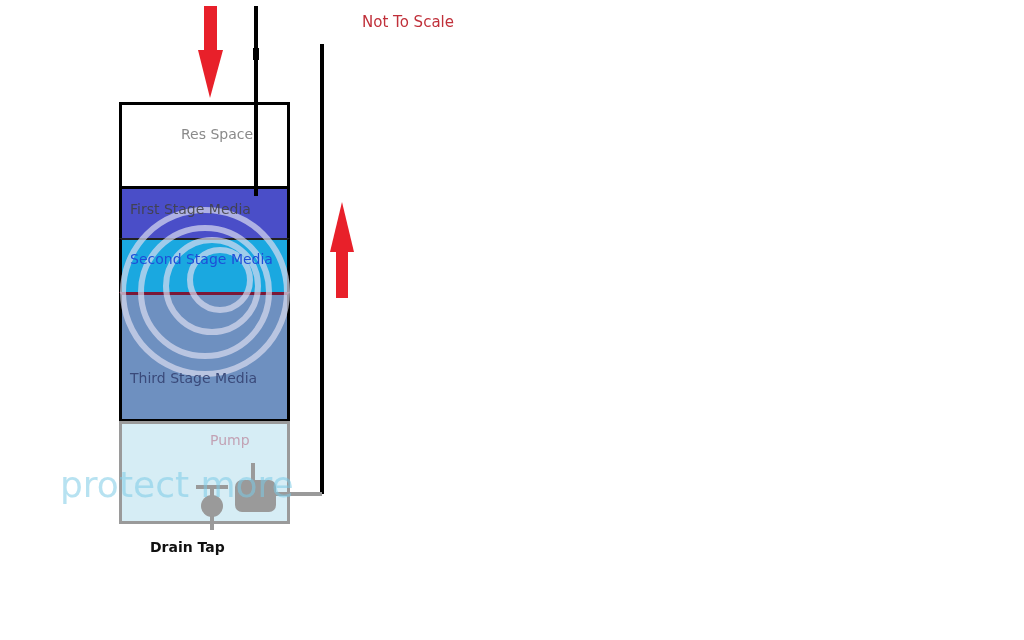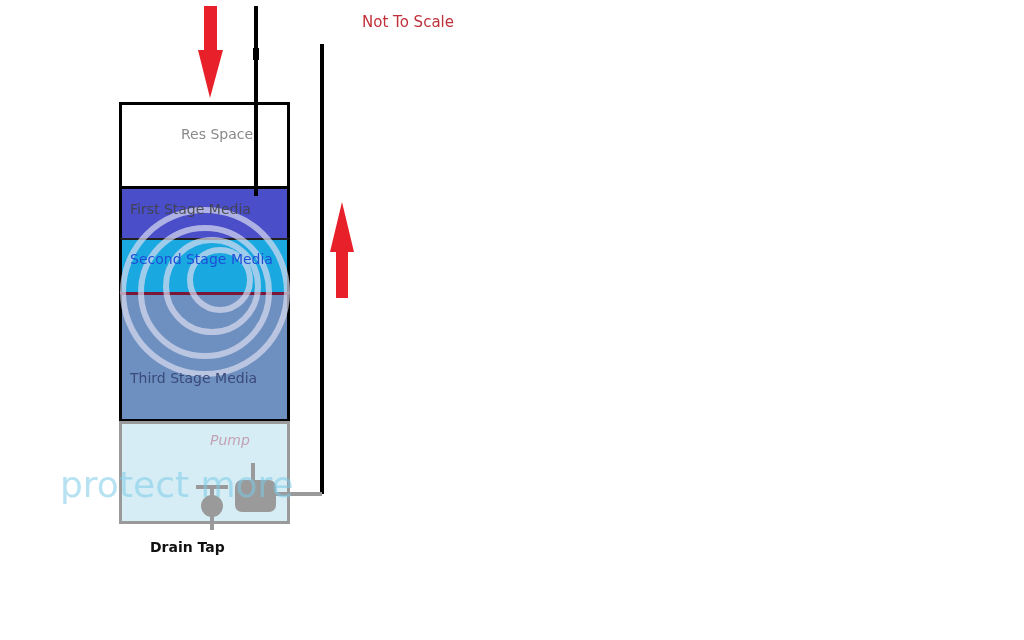--- a/index.html
+++ b/index.html
@@ -49,14 +49,14 @@
   </g>
 
   <text x="60" y="497" font-family="DejaVu Sans, sans-serif" font-size="36" fill="#7ccbe6" fill-opacity="0.55">protect more</text>
 </svg>
 
 <div class="label" style="left:362px;top:13px;color:#c0303a;font-size:15px;">Not To Scale</div>
 <div class="label" style="left:133px;top:126px;color:#8a8a8a;margin-left:48px;">Res Space</div>
 <div class="label" style="left:130px;top:201px;color:#404040;opacity:0.85;">First Stage Media</div>
 <div class="label" style="left:130px;top:251px;color:#1d4ed8;">Second Stage Media</div>
 <div class="label" style="left:130px;top:337px;color:#3a4a7a;margin-top:33px;">Third Stage Media</div>
-<div class="label" style="left:210px;top:432px;color:#c2a2b4;font-style:italic;">Pump</div>
+<div class="label" style="left:210px;top:432px;color:#c2a2b4;">Pump</div>
 <div class="label" style="left:150px;top:539px;color:#111;font-weight:bold;">Drain Tap</div>
 
 </body></html>

